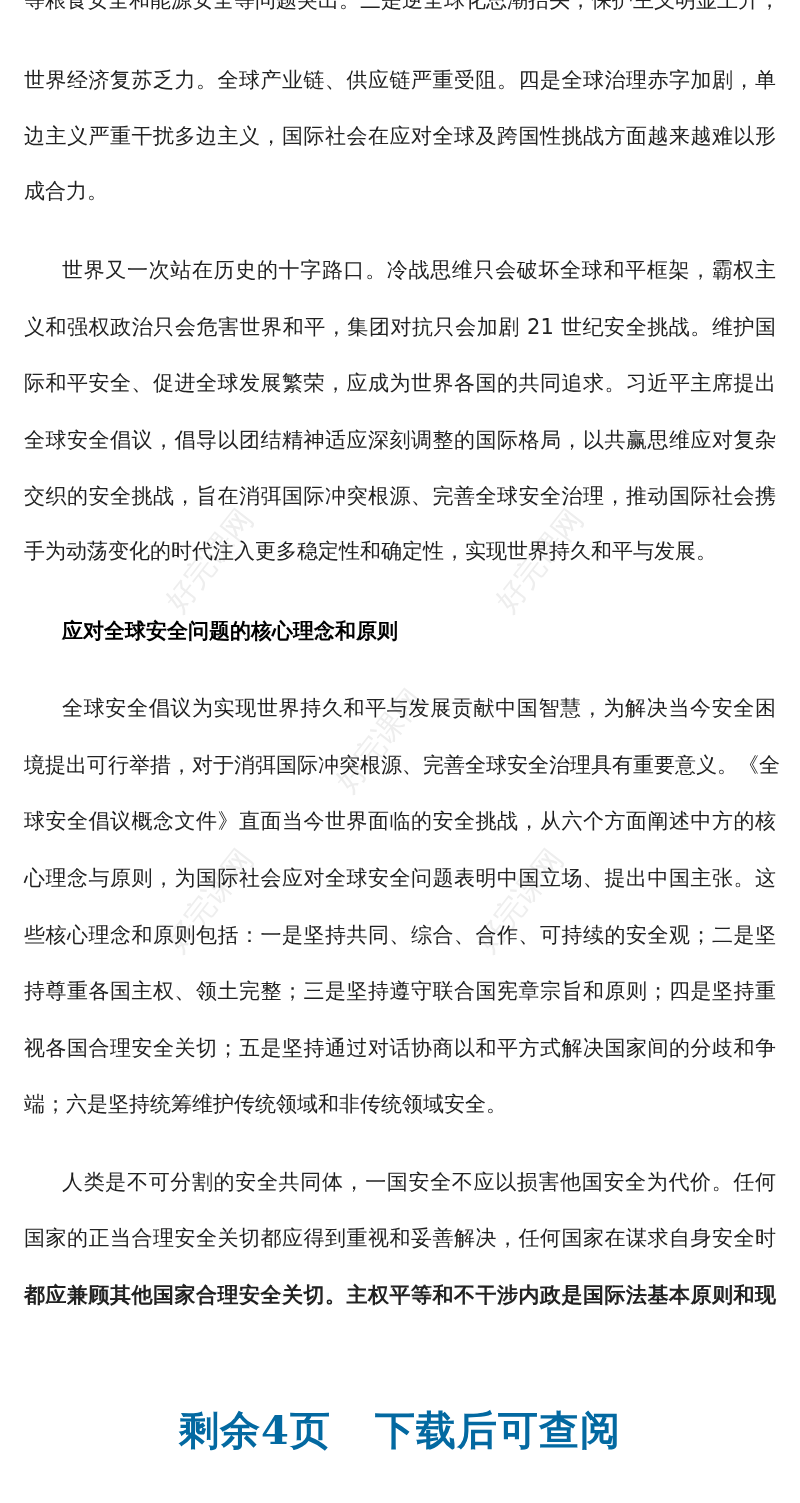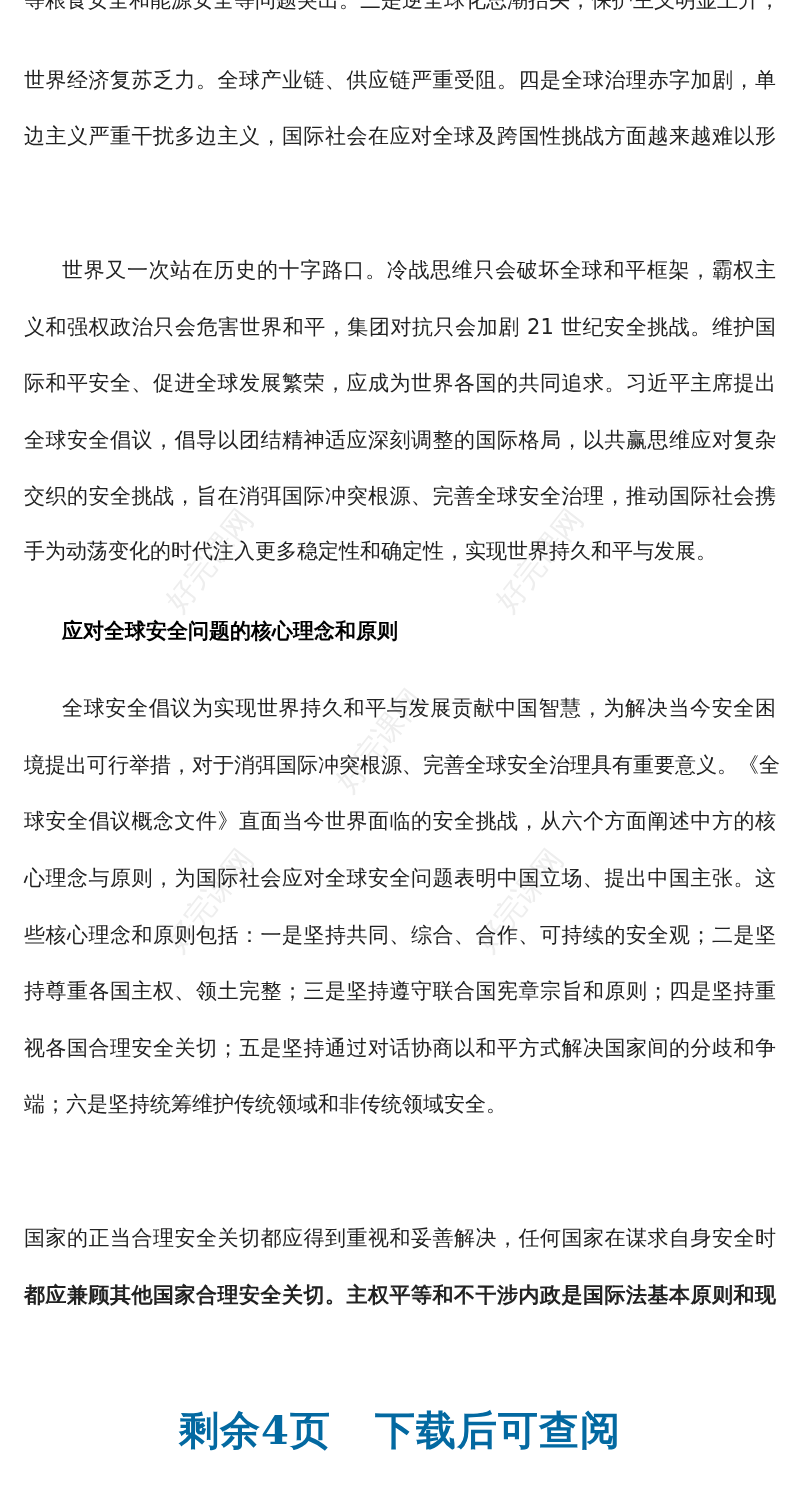--- a/index.html
+++ b/index.html
@@ -78,39 +78,41 @@
   <div class="watermark" style="left:480px; top:540px;">好完课网</div>
   <div class="watermark" style="left:320px; top:720px;">好完课网</div>
   <div class="watermark" style="left:150px; top:880px;">好完课网</div>
   <div class="watermark" style="left:460px; top:880px;">好完课网</div>
 
   <div class="text-layer">
 
     <div class="line clipped">等粮食安全和能源安全等问题突出。三是逆全球化思潮抬头，保护主义明显上升，</div>
     <div class="line" style="top:66px;">世界经济复苏乏力。全球产业链、供应链严重受阻。四是全球治理赤字加剧，单</div>
     <div class="line" style="top:122px;">边主义严重干扰多边主义，国际社会在应对全球及跨国性挑战方面越来越难以形</div>
+    <div class="line last" style="top:177px;">成合力。</div>
 
     <div class="line indent" style="top:256px;">世界又一次站在历史的十字路口。冷战思维只会破坏全球和平框架，霸权主</div>
     <div class="line" style="top:313px;">义和强权政治只会危害世界和平，集团对抗只会加剧 21 世纪安全挑战。维护国</div>
     <div class="line" style="top:369px;">际和平安全、促进全球发展繁荣，应成为世界各国的共同追求。习近平主席提出</div>
     <div class="line" style="top:426px;">全球安全倡议，倡导以团结精神适应深刻调整的国际格局，以共赢思维应对复杂</div>
     <div class="line" style="top:482px;">交织的安全挑战，旨在消弭国际冲突根源、完善全球安全治理，推动国际社会携</div>
     <div class="line last" style="top:537px;">手为动荡变化的时代注入更多稳定性和确定性，实现世界持久和平与发展。</div>
 
     <div class="heading" style="top:617px;">应对全球安全问题的核心理念和原则</div>
 
     <div class="line indent" style="top:694px;">全球安全倡议为实现世界持久和平与发展贡献中国智慧，为解决当今安全困</div>
     <div class="line" style="top:751px;">境提出可行举措，对于消弭国际冲突根源、完善全球安全治理具有重要意义。《全</div>
     <div class="line" style="top:807px;">球安全倡议概念文件》直面当今世界面临的安全挑战，从六个方面阐述中方的核</div>
     <div class="line" style="top:864px;">心理念与原则，为国际社会应对全球安全问题表明中国立场、提出中国主张。这</div>
     <div class="line" style="top:921px;">些核心理念和原则包括：一是坚持共同、综合、合作、可持续的安全观；二是坚</div>
     <div class="line" style="top:977px;">持尊重各国主权、领土完整；三是坚持遵守联合国宪章宗旨和原则；四是坚持重</div>
     <div class="line" style="top:1034px;">视各国合理安全关切；五是坚持通过对话协商以和平方式解决国家间的分歧和争</div>
     <div class="line last" style="top:1090px;">端；六是坚持统筹维护传统领域和非传统领域安全。</div>
 
+    <div class="line indent" style="top:1168px;">人类是不可分割的安全共同体，一国安全不应以损害他国安全为代价。任何</div>
     <div class="line" style="top:1224px;">国家的正当合理安全关切都应得到重视和妥善解决，任何国家在谋求自身安全时</div>
     <div class="line" style="top:1281px;font-weight:bold;">都应兼顾其他国家合理安全关切。主权平等和不干涉内政是国际法基本原则和现</div>
   </div>
 
   <div class="footer-banner">
     <span>剩余4页</span><span class="gap"></span><span>下载后可查阅</span>
   </div>
 </div>
 
 </body></html>

